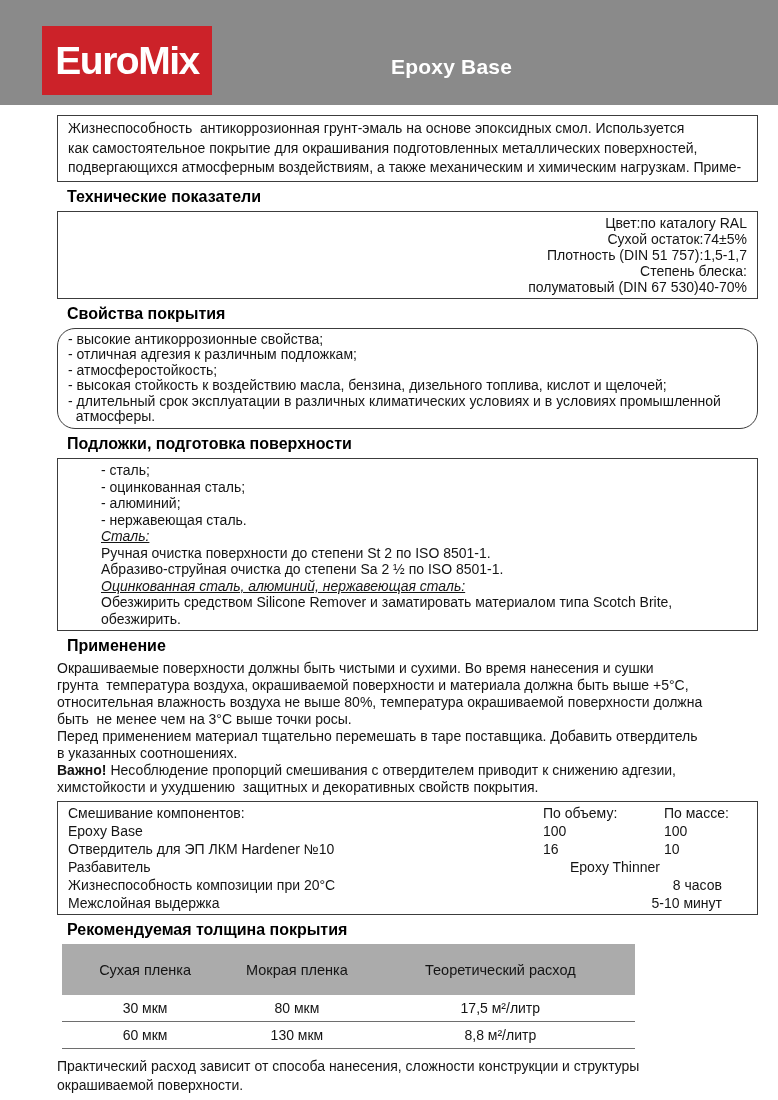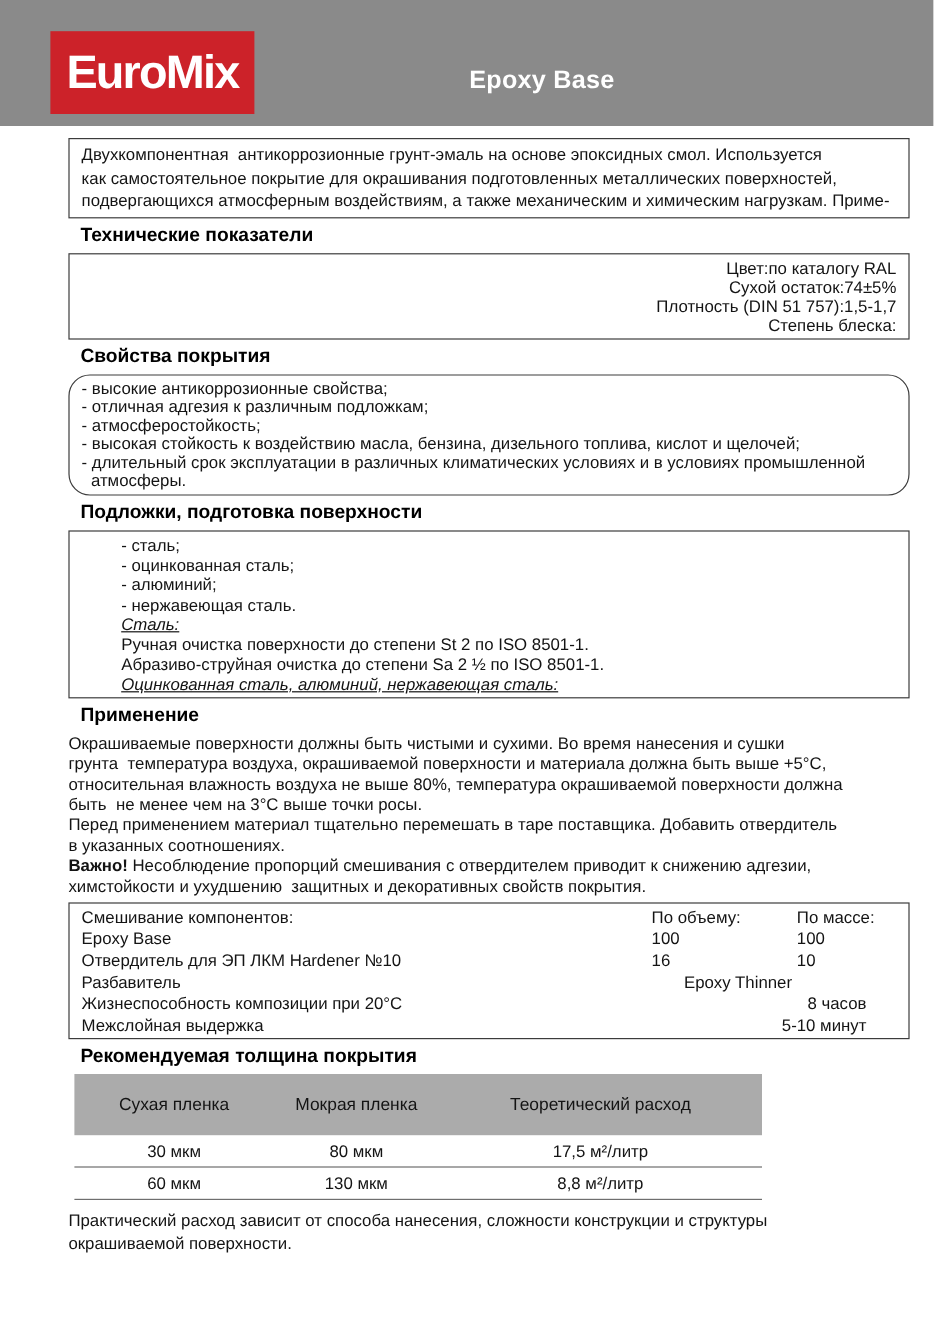--- a/index.html
+++ b/index.html
@@ -69,21 +69,21 @@
 <header class="page-header">
   <div class="logo-box">
     <span>EuroMix</span>
   </div>
   <div class="product-title">Epoxy Base</div>
 </header>
 
 <main class="content">
 
   <div class="box intro-box">
-    <div class="line">Двухкомпонентная  антикоррозионные грунт-эмаль на основе эпоксидных смол. Используется</div>
+    <div class="line">Жизнеспособность  антикоррозионная грунт-эмаль на основе эпоксидных смол. Используется</div>
     <div class="line">как самостоятельное покрытие для окрашивания подготовленных металлических поверхностей,</div>
     <div class="line">подвергающихся атмосферным воздействиям, а также механическим и химическим нагрузкам. Приме-</div>
   </div>
 
   <h2 class="section-heading">Технические показатели</h2>
   <div class="box tech-box">
     <div class="tech-row">
       <span>Цвет:</span>
       <span>по каталогу RAL</span>
     </div>
@@ -91,20 +91,24 @@
       <span>Сухой остаток:</span>
       <span>74±5%</span>
     </div>
     <div class="tech-row">
       <span>Плотность (DIN 51 757):</span>
       <span>1,5-1,7</span>
     </div>
     <div class="tech-row">
       <span>Степень блеска:</span>
       <span></span>
+    </div>
+    <div class="tech-row">
+      <span>полуматовый (DIN 67 530)</span>
+      <span>40-70%</span>
     </div>
   </div>
 
   <h2 class="section-heading">Свойства покрытия</h2>
   <div class="box props-box">
     <div class="line">- высокие антикоррозионные свойства;</div>
     <div class="line">- отличная адгезия к различным подложкам;</div>
     <div class="line">- атмосферостойкость;</div>
     <div class="line">- высокая стойкость к воздействию масла, бензина, дизельного топлива, кислот и щелочей;</div>
     <div class="line">- длительный срок эксплуатации в различных климатических условиях и в условиях промышленной</div>
@@ -114,20 +118,21 @@
   <h2 class="section-heading">Подложки, подготовка поверхности</h2>
   <div class="box substr-box">
     <div class="line">- сталь;</div>
     <div class="line">- оцинкованная сталь;</div>
     <div class="line">- алюминий;</div>
     <div class="line">- нержавеющая сталь.</div>
     <div class="line iu">Сталь:</div>
     <div class="line">Ручная очистка поверхности до степени St 2 по ISO 8501-1.</div>
     <div class="line">Абразиво-струйная очистка до степени Sa 2 ½ по ISO 8501-1.</div>
     <div class="line iu">Оцинкованная сталь, алюминий, нержавеющая сталь:</div>
+    <div class="line">Обезжирить средством Silicone Remover и заматировать материалом типа Scotch Brite, обезжирить.</div>
   </div>
 
   <h2 class="section-heading">Применение</h2>
   <div class="application-text">
     <div class="line">Окрашиваемые поверхности должны быть чистыми и сухими. Во время нанесения и сушки</div>
     <div class="line">грунта  температура воздуха, окрашиваемой поверхности и материала должна быть выше +5°С,</div>
     <div class="line">относительная влажность воздуха не выше 80%, температура окрашиваемой поверхности должна</div>
     <div class="line">быть  не менее чем на 3°С выше точки росы.</div>
     <div class="line">Перед применением материал тщательно перемешать в таре поставщика. Добавить отвердитель</div>
     <div class="line">в указанных соотношениях.</div>

